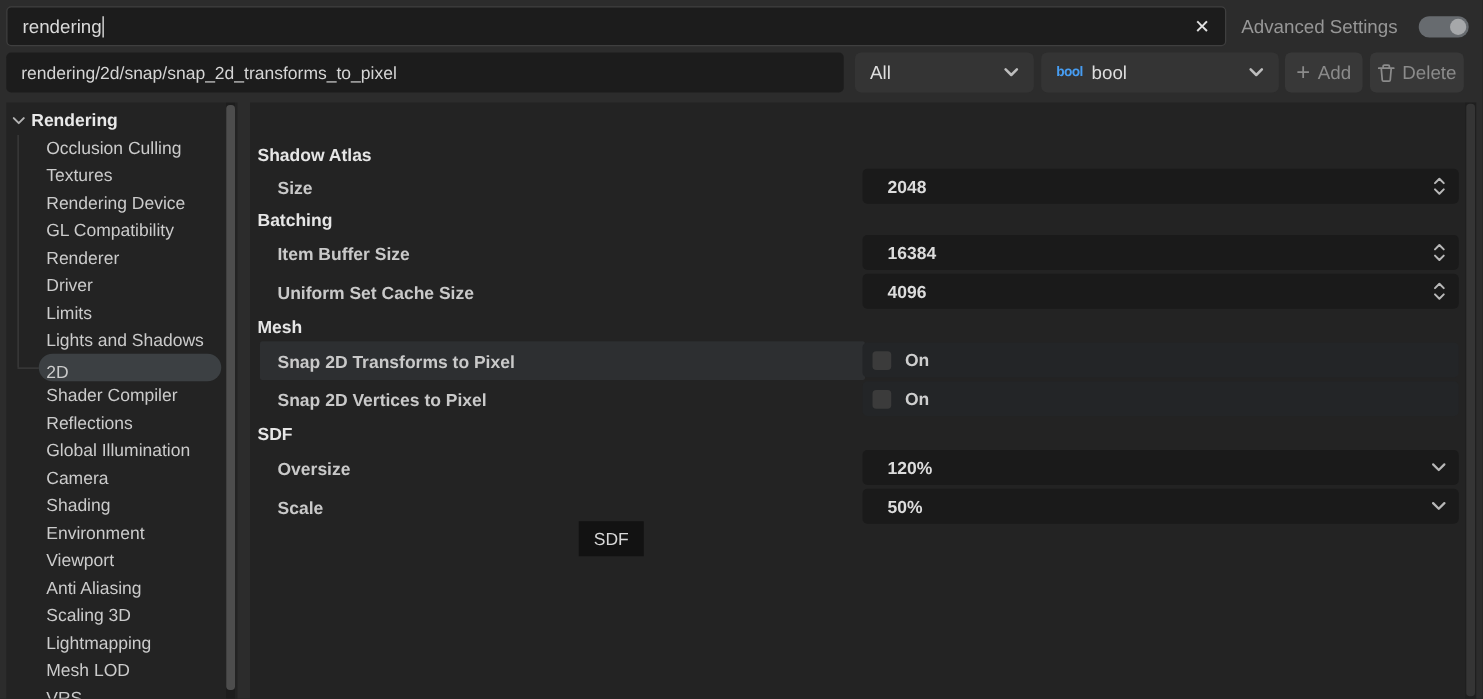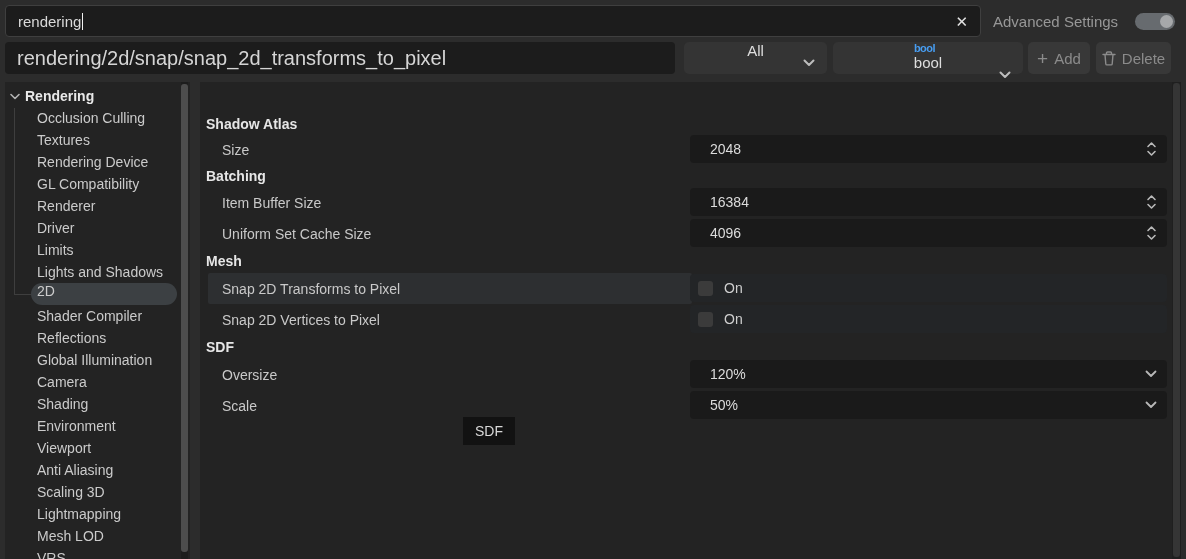--- a/index.html
+++ b/index.html
@@ -25,25 +25,25 @@
   }
   .adv-label { color:#979797; font-size:15px; }
   .toggle { position:relative; width:40px; height:17px; border-radius:9px; background:#676b6f; }
   .toggle .knob { position:absolute; top:2px; right:2px; width:13px; height:13px; border-radius:50%; background:#a6a8aa; }
 
   .pathbar {
     position:absolute; left:5px; top:42px; width:670px; height:32px;
     background:#1c1c1c; border-radius:4px;
     display:flex; align-items:center; padding:0 12px;
   }
-  .path-text { color:#d5d5d5; font-size:20px;text-align:center; }
+  .path-text { color:#d5d5d5; font-size:14px;text-align:center; }
 
   .dd {
     position:absolute; top:42px; height:32px; background:#343434; border-radius:5px;
-    display:flex; align-items:center; padding:0 12px; font-size:15px; color:#dedede; cursor:pointer;flex-direction:column;
+    display:flex; align-items:center; padding:0 12px; font-size:15px; color:#dedede; cursor:pointer;
   }
   .dd-all { left:684px; width:143px; }
   .dd-type { left:833px; width:190px; }
   .dd .chev { margin-left:auto; }
   .bool-icon {
     color:#479df2; font-weight:bold; font-size:11px; letter-spacing:-0.5px;
     margin-right:7px;
   }
   .tbtn {
     position:absolute; top:42px; height:32px; background:#383838; border-radius:5px;
@@ -64,41 +64,41 @@
     height:22px; display:flex; align-items:center; padding-left:5px;
     color:#e9e9e9; font-weight:bold; font-size:14px; gap:5px; cursor:pointer;
   }
   .tree-item {
     height:22px; display:flex; align-items:center; padding-left:32px;
     color:#cbcbcb; font-size:14px; cursor:pointer; position:relative; z-index:1;
   }
   .tree-item.selected { padding-left:0; }
   .tree-item.selected .sel-bg {
     margin-left:26px; width:146px; height:22px; background:#3c4043; border-radius:11px;
-    display:flex; align-items:flex-start; padding-left:6px;
+    display:flex; align-items:flex-end; padding-left:6px;
   }
   .tree-vline { position:absolute; left:9px; top:26px; width:1px; height:186px; background:#3e3e3e; z-index:0; }
   .tree-hline { position:absolute; left:9px; top:212px; width:17px; height:1px; background:#3e3e3e; z-index:0; }
   .side-scroll {
     position:absolute; right:2px; top:0; width:7px; height:477px; background:#1d1d1d;
   }
   .side-scroll .thumb { position:absolute; top:2px; left:0; width:7px; height:468px; background:#4d4d4d; border-radius:3px; }
 
   
   .main {
     position:absolute; left:200px; top:82px; width:981px; height:477px;
     background:#232323; overflow:hidden;
   }
   .main-inner { padding-top:4px; position:relative;margin-top:28px; }
   .sec-h {
     display:flex; align-items:center; padding-left:6px;
     color:#e6e6e6; font-weight:bold; font-size:14px;
   }
   .h-a { height:20px; } .h-b { height:22px; } .h-c { height:24px; }
-  .prop-row { height:31px; position:relative; display:flex; align-items:center; }
+  .prop-row { height:31px; position:relative; display:flex; align-items:center;font-weight:bold; }
   .prop-label { padding-left:22px; color:#c9c9c9; font-size:14px; position:relative; z-index:1; }
   .prop-row .hl-bg {
     position:absolute; left:8px; top:0; width:484px; height:31px;
     background:#2d2f31; border-radius:2px; z-index:0;
   }
   .prop-field {
     position:absolute; left:490px; top:1px; width:477px; height:28px;
     background:#1a1a1a; border-radius:4px;
     display:flex; align-items:center; padding-left:20px; padding-right:10px;
     color:#dcdcdc; font-size:14px; cursor:pointer;

